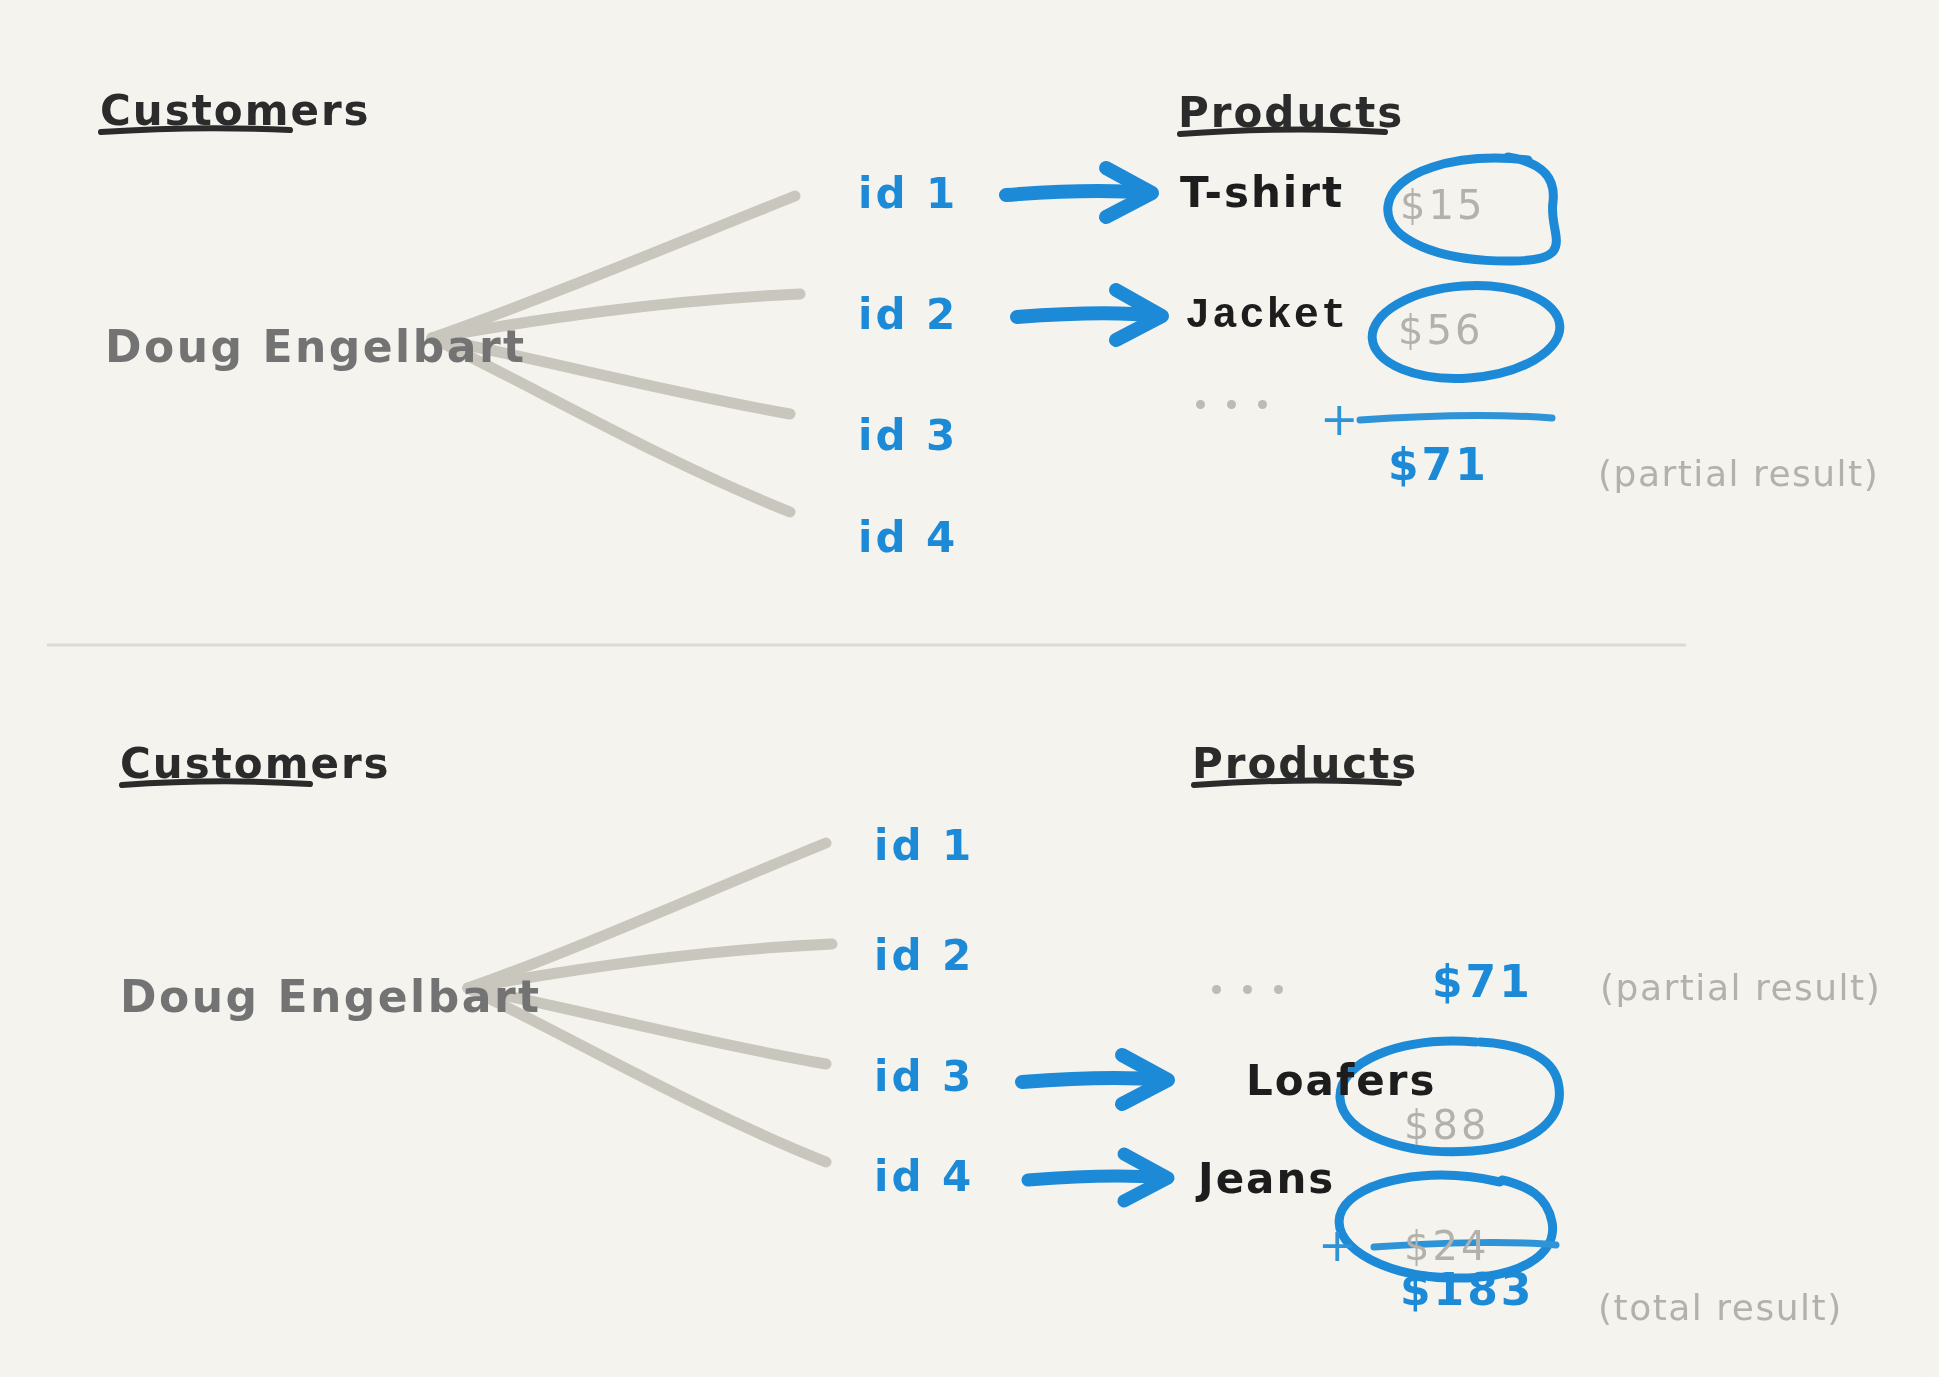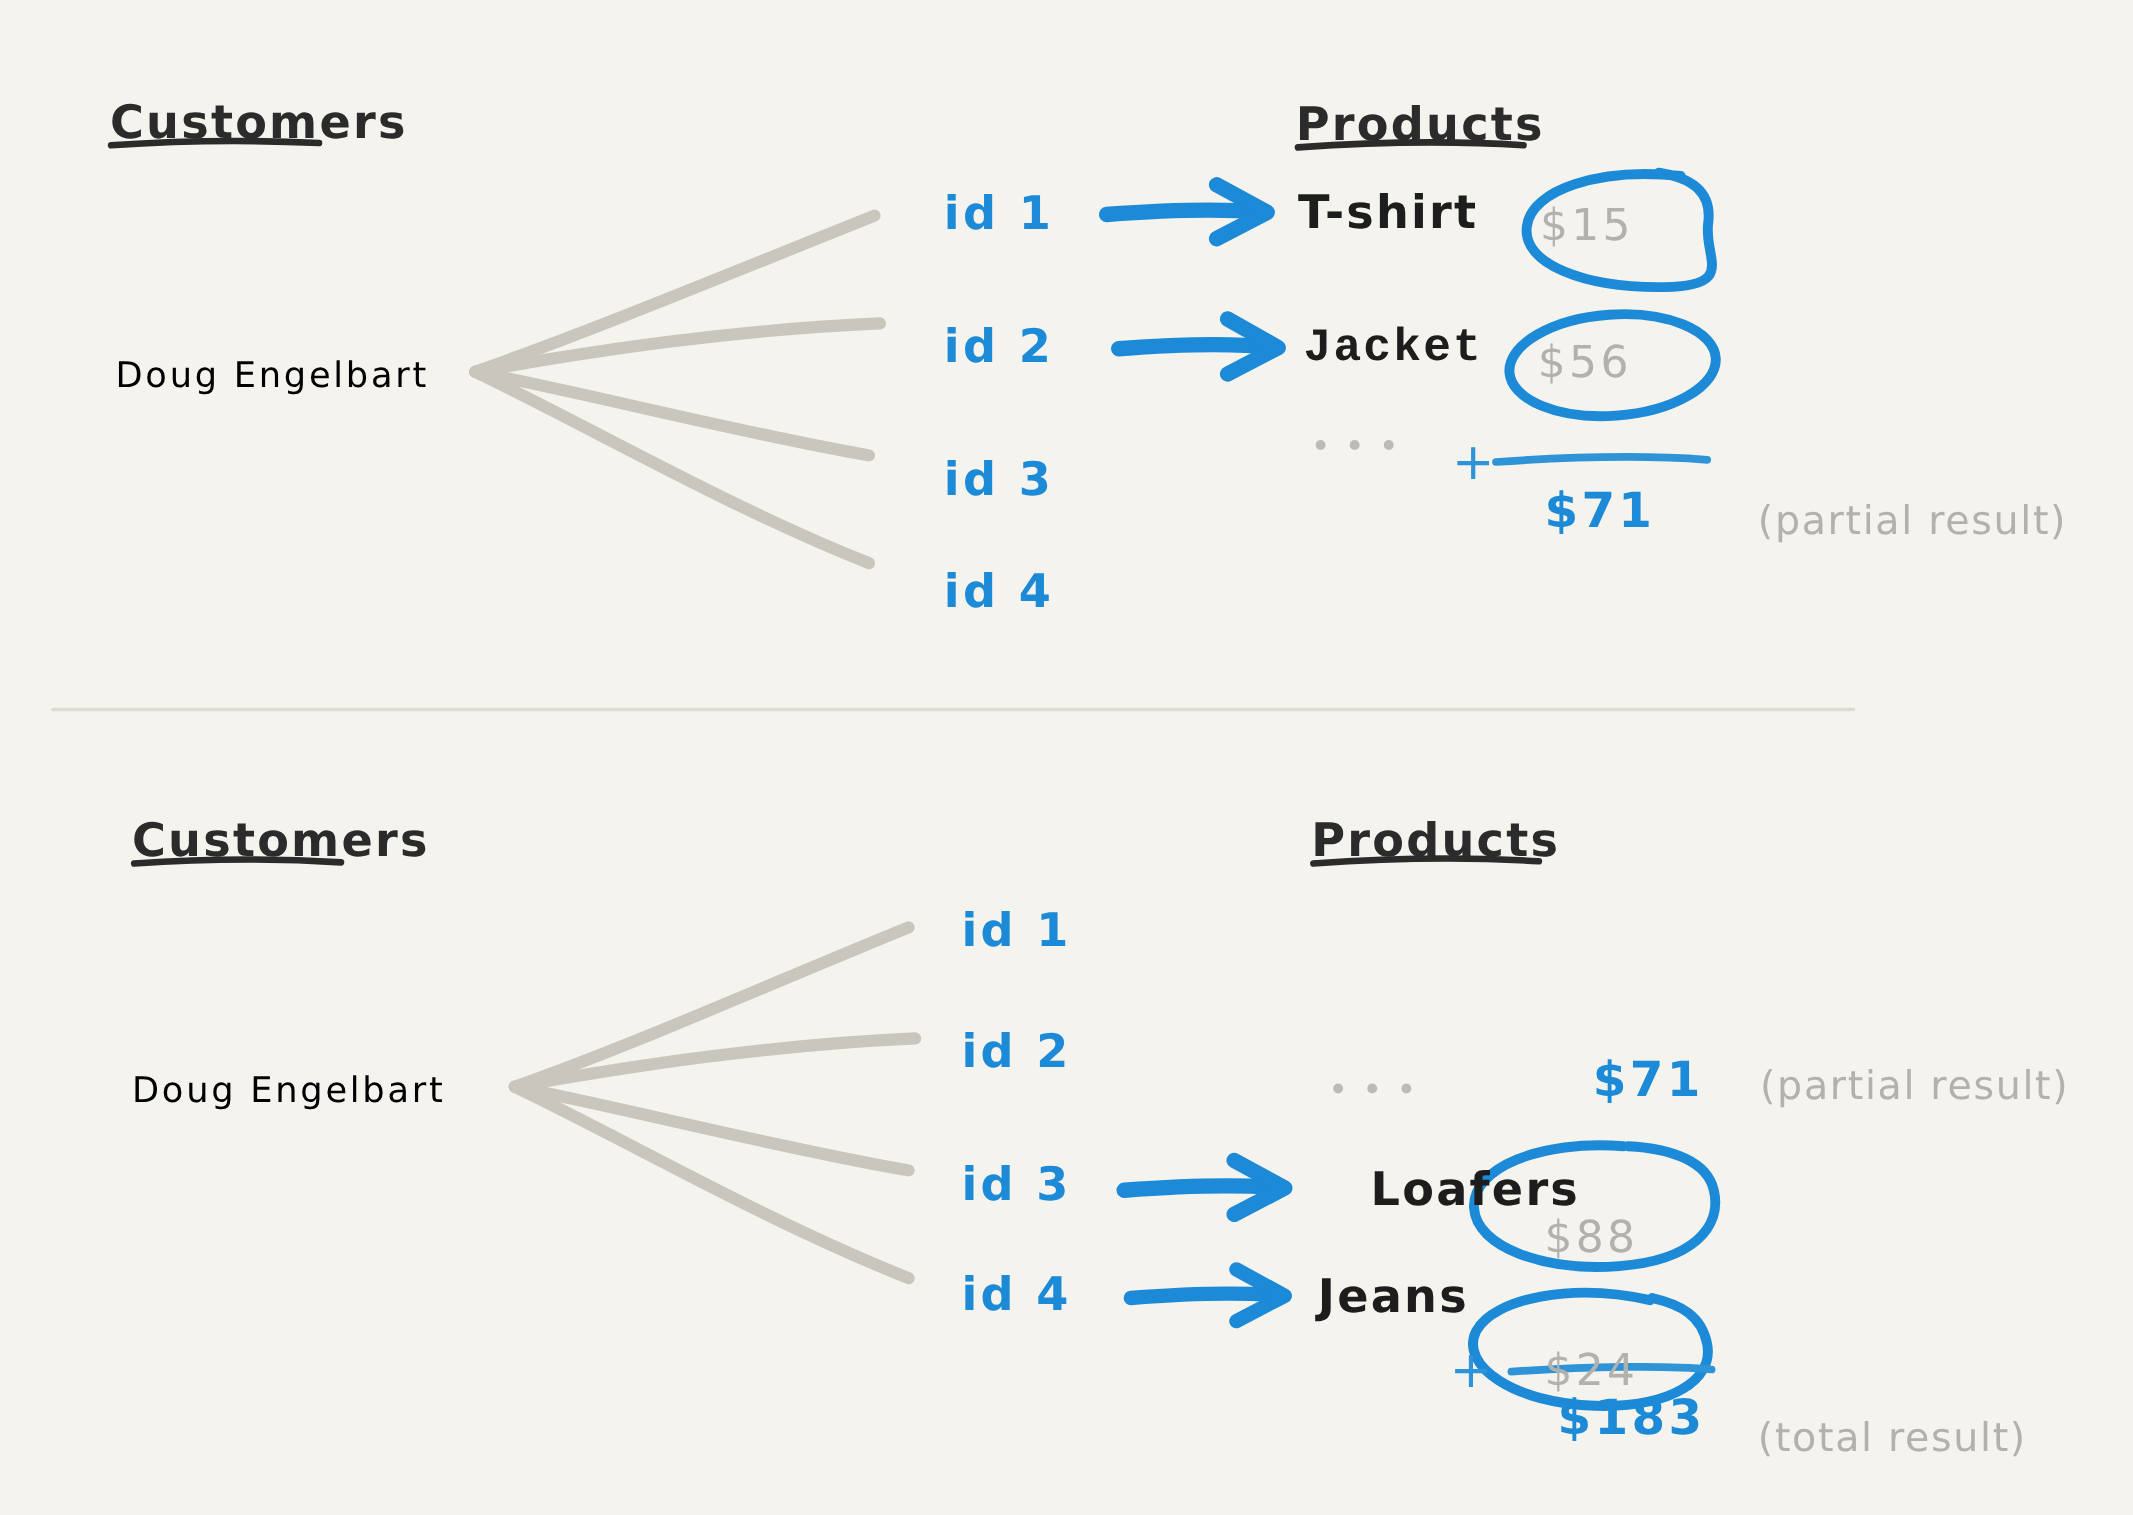--- a/index.html
+++ b/index.html
@@ -33,23 +33,23 @@
   
   .heading {
     font-family: "DejaVu Sans", sans-serif;
     font-size: 42px;
     font-weight: 600;
     color: #2b2b2b;
     letter-spacing: 2px;
   }
   .name {
     font-family: "DejaVu Sans", sans-serif;
-    font-size: 32px;
-    font-weight: 400;
-    color: #000000;
+    font-size: 44px;
+    font-weight: 700;
+    color: #737373;
     letter-spacing: 2.5px;
   }
   .product {
     font-family: "DejaVu Sans", sans-serif;
     font-size: 42px;
     font-weight: 600;
     color: #1d1d1d;
     letter-spacing: 2px;
   }
   .idlabel {
@@ -65,21 +65,20 @@
     font-weight: 500;
     color: #b3b1ac;
     letter-spacing: 3px;
   }
   .sumvalue {
     font-family: "DejaVu Sans", sans-serif;
     font-size: 44px;
     font-weight: 600;
     color: #1c8ad6;
     letter-spacing: 3px;
-    margin-left: 16px;
   }
   .annot {
     font-family: "DejaVu Sans", sans-serif;
     font-size: 36px;
     font-weight: 400;
     color: #b3b1ac;
     letter-spacing: 1.5px;
   }
   .plus {
     font-family: "DejaVu Sans", sans-serif;

